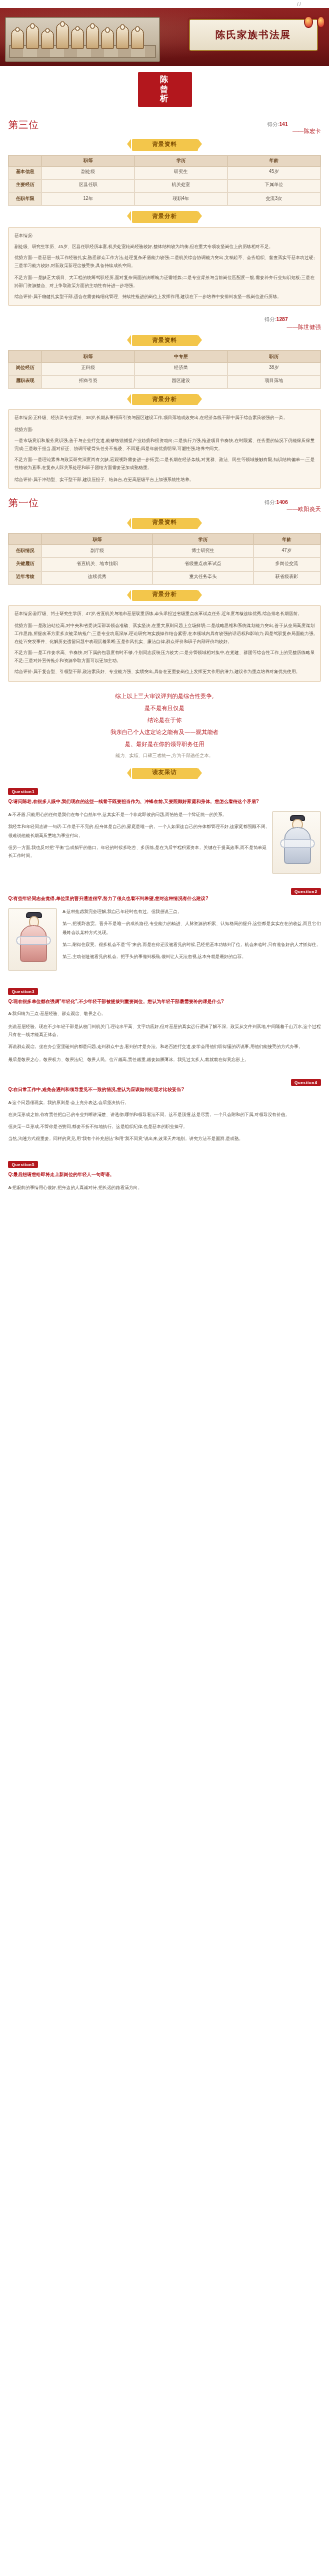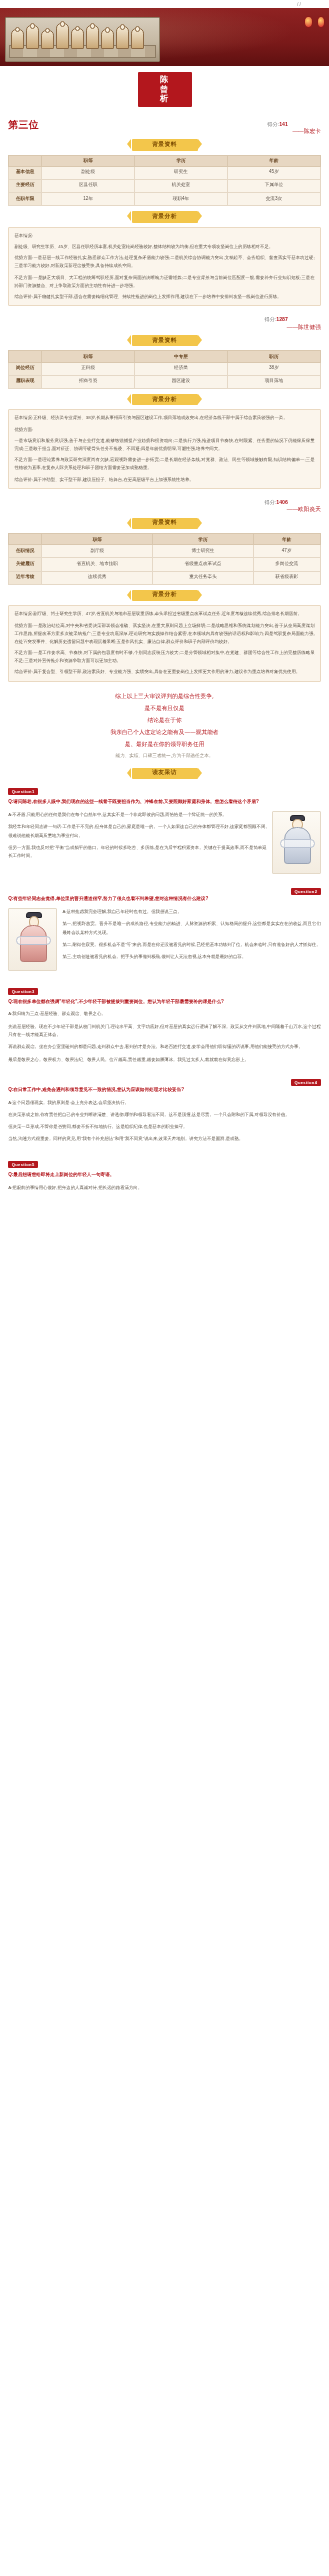--- a/index.html
+++ b/index.html
@@ -65,21 +65,21 @@
     display:inline-block; width: 54px; padding: 3.1px 0 4.1px;
     background:#b3171d; color:#fff; border-radius:1px;
     font-family:"DejaVu Serif","Liberation Serif",serif;
   }
   .seal span { display:block; font-size: 8.2px; line-height: 9.3px; letter-spacing:1px; font-weight:bold;}
 
   
   .sec { padding: 0 8.2px; }
   .rank-head { position:relative; margin: 8.2px 0 2.1px; height: 15.5px; }
   .rank-title {
-    color:#b3171d; font-size: 9.8px; font-weight: bold; letter-spacing:0.5px;
+    color:#b3171d; font-size: 9.8px; font-weight: normal; letter-spacing:0.5px;
     font-family:"DejaVu Serif","Liberation Serif",serif;
   }
   .rank-score {
     position:absolute; right: 33px; top: 2.1px; font-size: 5.2px; color:#7a7a7a;
   }
   .rank-score b { color:#b3171d; }
   .rank-name {
     position:absolute; right: 0; top: 9.3px; font-size: 5.7px; color:#b3171d;
   }
   .ribbon {
@@ -208,20 +208,21 @@
         <div class="fig" style="height:20px">
             <i></i>
           </div>
         <div class="fig" style="height:23px">
             <i></i>
           </div>
         <div class="fig" style="height:21px">
             <i></i>
           </div>
       </div>
+      <div class="hero-banner">陈氏家族书法展</div>
       <div class="hero-lanterns">
         <div class="lantern"></div>
           <div class="lantern"></div>
       </div>
     </div>
   </div>
 
   <div class="seal-row">
     <div class="seal">
       <span>陈</span>
@@ -307,20 +308,21 @@
         <div class="analysis">
           <p>基本情况:正科级、经济类专业背景、38岁,长期从事招商引资与园区建设工作,项目落地成效突出,在经济条线干部中属于综合素质较强的一类。</p>
           <p>优势方面:</p>
           <p>一是市场意识和服务意识强,善于与企业打交道,能够敏锐捕捉产业趋势和投资动向;二是执行力强,推进项目节奏快,在时限紧、任务重的情况下仍能保质保量完成;三是敢于担当,面对征迁、协调等硬骨头任务不推诿、不回避;四是年龄优势明显,可塑性强,培养空间大。</p>
           <p>不足方面:一是理论素养与政策研究深度尚有欠缺,宏观视野需要进一步拓宽;二是长期在经济条线,对党群、政法、民生等领域接触有限,知识结构偏单一;三是性格较为直率,在复杂人际关系处理和班子团结方面需要更加成熟稳重。</p>
           <p>综合评价:属于冲劲型、实干型干部,建议压担子、给舞台,在更高层级平台上加强系统性培养。</p>
         </div>
       </div>
       <div class="sec">
         <div class="rank-head">
+          <div class="rank-title">第一位</div>
           <div class="rank-score"><span>得分:</span><b>1406</b></div>
           <div class="rank-name">——欧阳炎天</div>
         </div>
         <div class="ribbon">背景资料</div>
         <table class="info">
           <tbody>
             <tr>
               <th></th>
               <th>职等</th>
               <th>学历</th>

